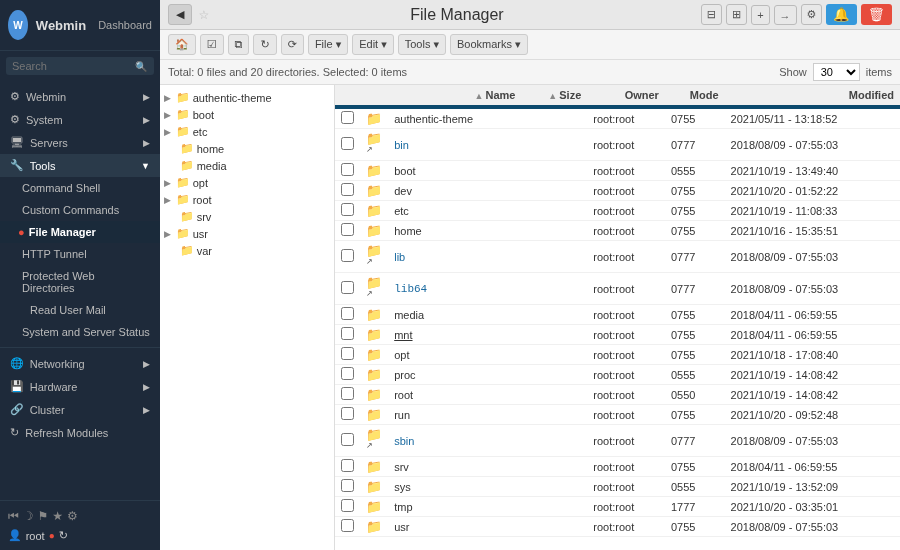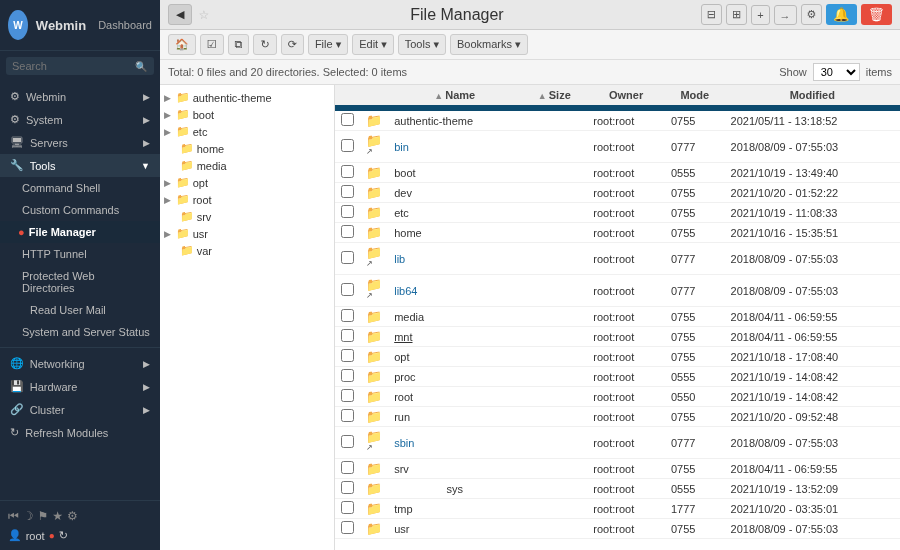--- a/index.html
+++ b/index.html
@@ -180,23 +180,23 @@
       flex: 1;
       background: white;
       overflow-y: auto;
     }
     #file-table {
       width: 100%;
       border-collapse: collapse;
     }
     #file-table thead th {
       background: #f0f0f0;
-      border-bottom: 6px solid #0c4a6e;
+      border-bottom: 4px solid #0c4a6e;
       padding: 4px 6px;
-      text-align: center;
+      text-align: right;
       font-size: 11px;
       color: #444;
       position: sticky; top: 0;
       white-space: nowrap;
     }
     #file-table tbody td {
       padding: 2px 6px;
       font-size: 11px;
       color: #333;
       border-bottom: 1px solid #f0f0f0;
@@ -502,21 +502,21 @@
       <td>root:root</td>
       <td>0777</td>
       <td>2018/08/09 - 07:55:03</td>
     </tr>
             <tr>
       <td style="width:20px"><input type="checkbox" style=""></td>
       <td style="width:20px;position:relative">
         <span style="color:#3498db;font-size:13px;">📁</span>
         <span style="font-size:8px;color:#555;position:relative;top:-4px;">↗</span>
       </td>
-      <td style="color:#1a6aa0;cursor:pointer;">lib64</td>
+      <td style="color:#1a6aa0;cursor:pointer;font-family:Liberation Mono, monospace;">lib64</td>
       <td></td>
       <td>root:root</td>
       <td>0777</td>
       <td>2018/08/09 - 07:55:03</td>
     </tr>
             <tr>
       <td style="width:20px"><input type="checkbox" style=""></td>
       <td style="width:20px;position:relative">
         <span style="color:#e8a020;font-size:13px;">📁</span>
         
@@ -610,21 +610,21 @@
       <td>root:root</td>
       <td>0755</td>
       <td>2018/04/11 - 06:59:55</td>
     </tr>
             <tr>
       <td style="width:20px"><input type="checkbox" style=""></td>
       <td style="width:20px;position:relative">
         <span style="color:#e8a020;font-size:13px;">📁</span>
         
       </td>
-      <td style="color:#333;cursor:pointer;text-align:center;">sys</td>
+      <td style="color:#333;cursor:pointer;">sys</td>
       <td></td>
       <td>root:root</td>
       <td>0555</td>
       <td>2021/10/19 - 13:52:09</td>
     </tr>
             <tr>
       <td style="width:20px"><input type="checkbox" style=""></td>
       <td style="width:20px;position:relative">
         <span style="color:#e8a020;font-size:13px;">📁</span>
         

